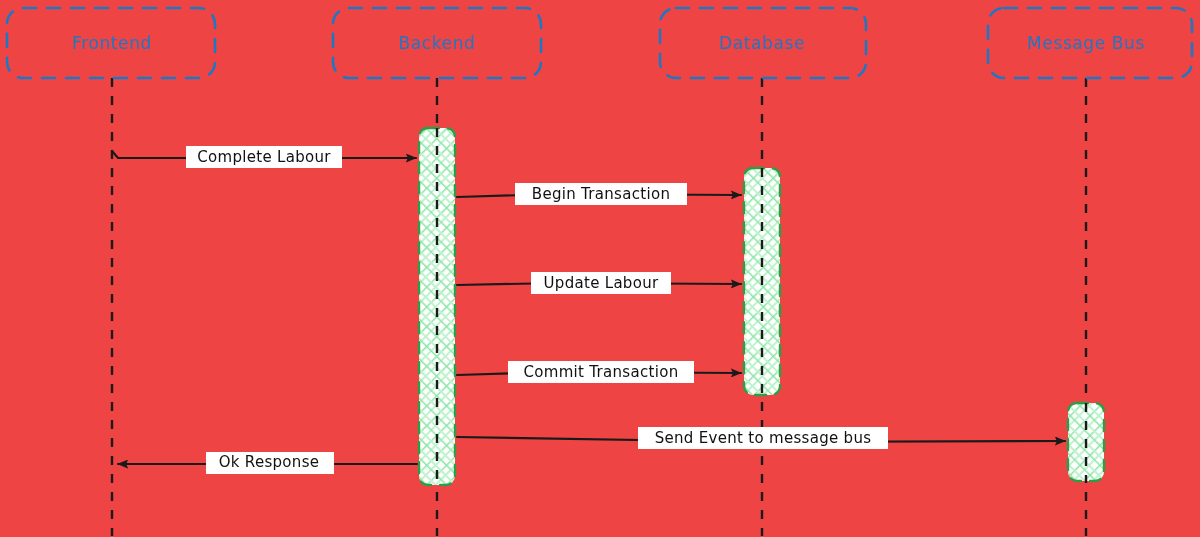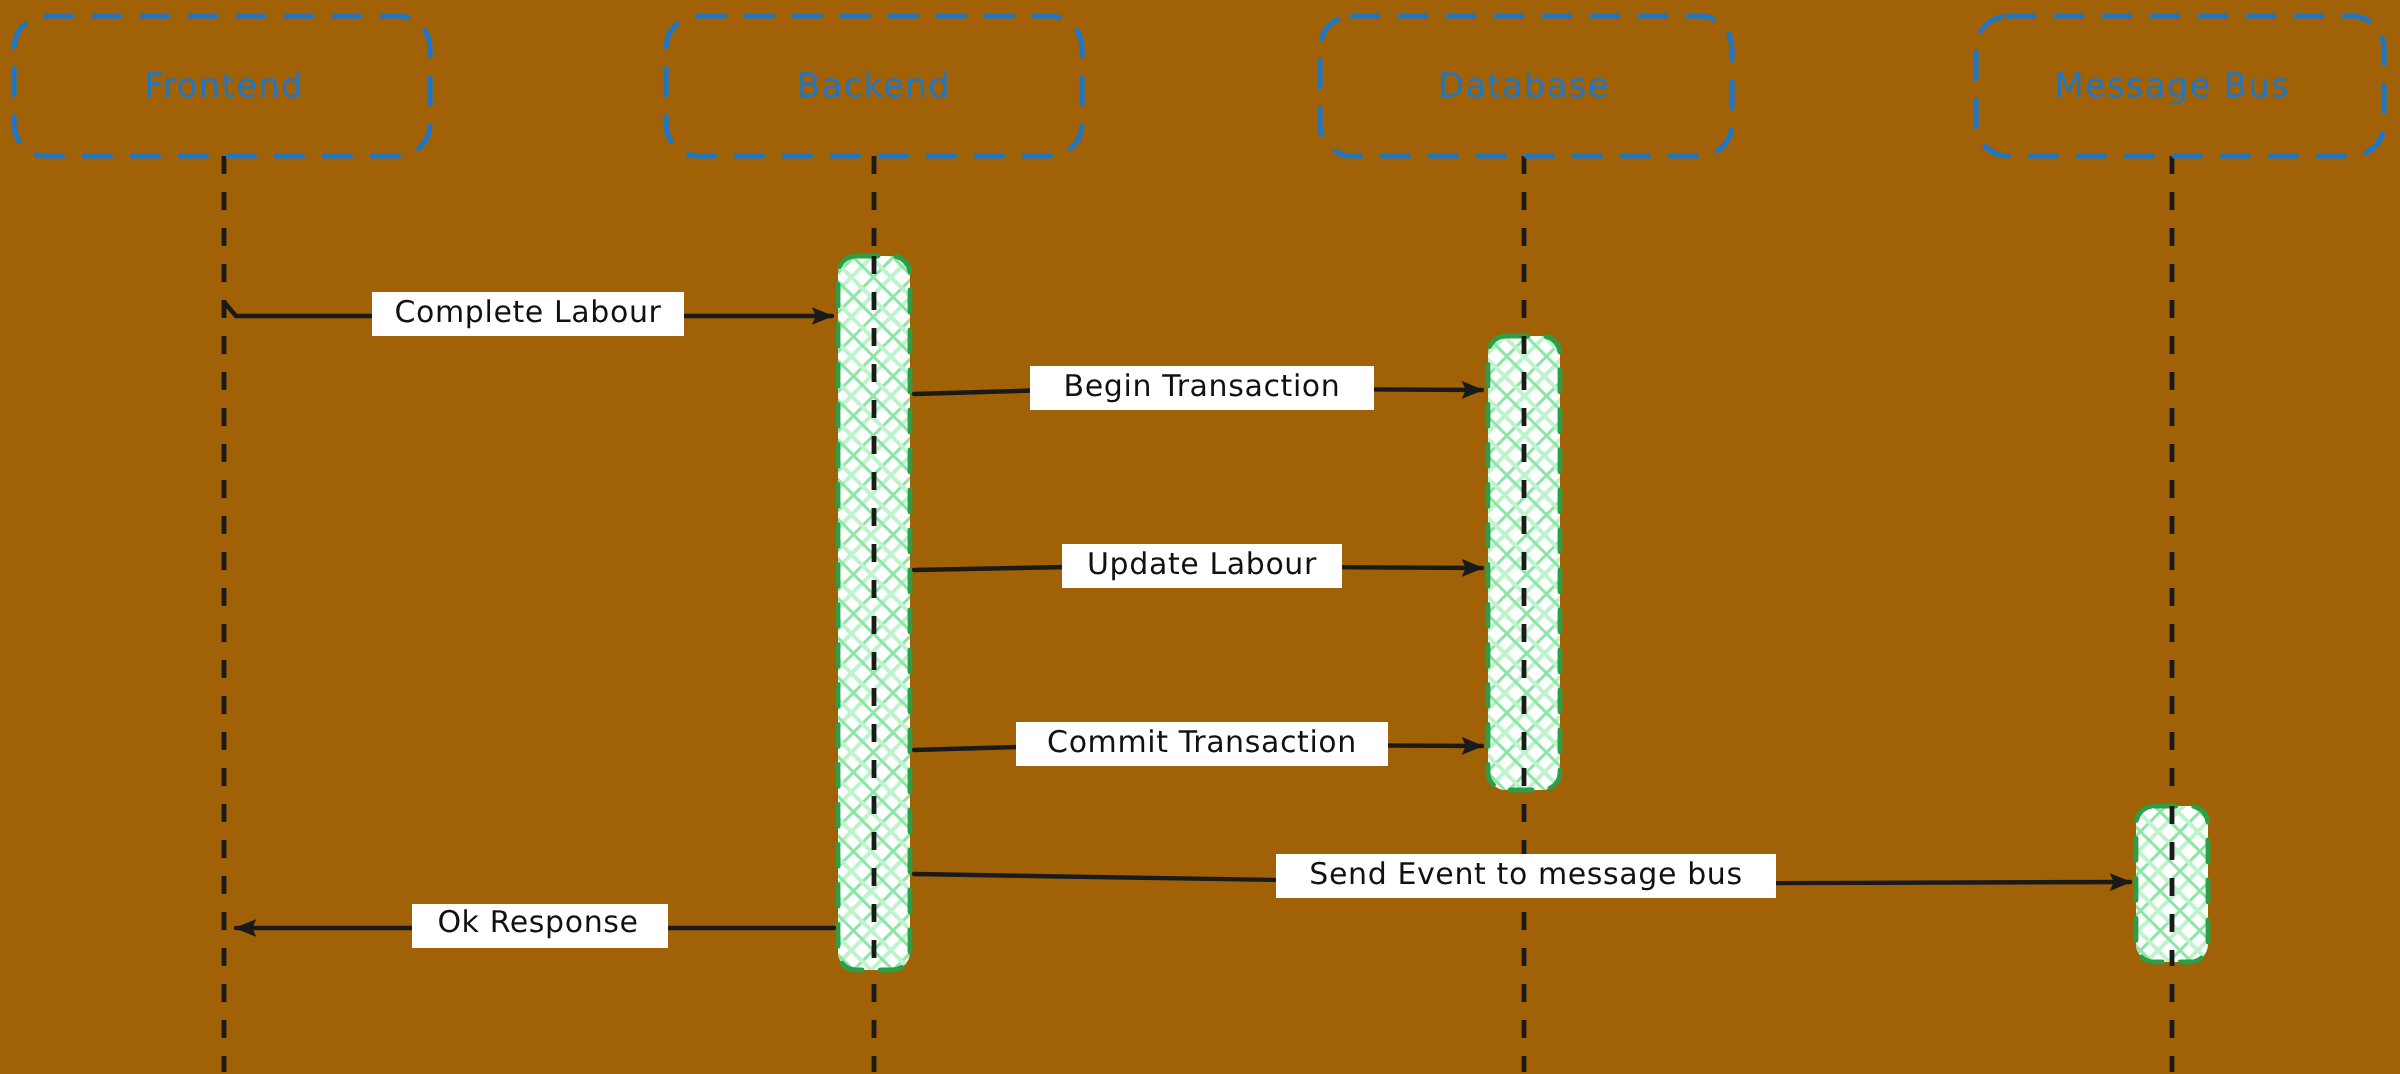--- a/index.html
+++ b/index.html
@@ -8,21 +8,21 @@
     padding: 0;
     background: #ffffff;
   }
   body {
     font-family: "DejaVu Sans", sans-serif;
   }
   #diagram-root {
     position: relative;
     width: 1200px;
     height: 537px;
-    background: #a16207;
+    background: #ef4444;
     overflow: hidden;
   }
   svg.diagram-canvas {
     display: block;
     width: 1200px;
     height: 537px;
   }
   .participant-box-shape {
     fill: none;
     stroke: #1f77c4;

